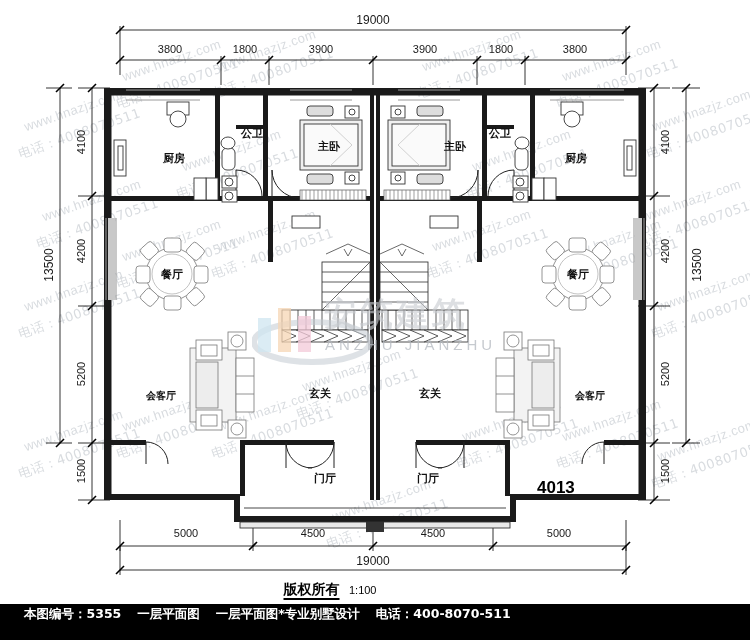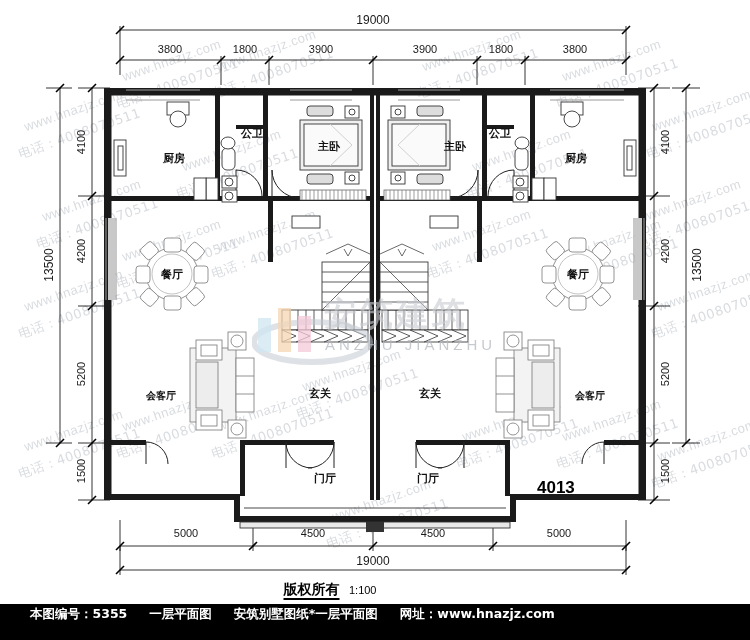--- a/index.html
+++ b/index.html
@@ -37,21 +37,21 @@
   
   #planno{position:absolute;left:537px;top:478px;font-size:17px;font-weight:bold;color:#000;
           font-family:"Liberation Sans",sans-serif;}
   #ptitle{position:absolute;left:330px;top:580px;transform:translateX(-50%);white-space:nowrap;}
   #ptitle .t{font-family:"DejaVu Sans",sans-serif;font-weight:bold;font-size:14px;color:#000;
              border-bottom:2px solid #000;padding-bottom:1px;}
   #ptitle .s{font-size:11px;color:#000;margin-left:5px;font-family:"Liberation Sans",sans-serif;}
 
   
   #footer{position:absolute;left:0;top:604px;width:750px;height:36px;background:#000;}
-  #footer .inner{display:flex;align-items:center;height:20px;padding-left:30px;gap:22px;}
+  #footer .inner{display:flex;align-items:center;height:20px;padding-left:24px;gap:16px;}
   #footer span{color:#fff;font-size:12.5px;font-family:"DejaVu Sans",sans-serif;font-weight:bold;white-space:nowrap;}
 </style>
 </head>
 <body>
 
 <div id="page">
 
   <div id="wm">
       <div class="wmtxt" style="left: 22px; top: 120px;">www.hnazjz.com</div>
       <div class="wmtxt cn" style="left: 16px; top: 146px;">电话：4008070511</div>
@@ -576,17 +576,17 @@
     <div id="ptitle">
       <span class="t">版权所有</span>
       <span class="s">1:100</span>
     </div>
   </div>
 
   <div id="footer">
     <div class="inner">
       <span>本图编号：5355</span>
       <span>一层平面图</span>
-      <span>安筑别墅图纸*一层平面图</span>
-      <span>网址：www.hnazjz.com</span>
+      <span>一层平面图*专业别墅设计</span>
+      <span>电话：400-8070-511</span>
     </div>
   </div>
 </div>
 
 </body></html>

